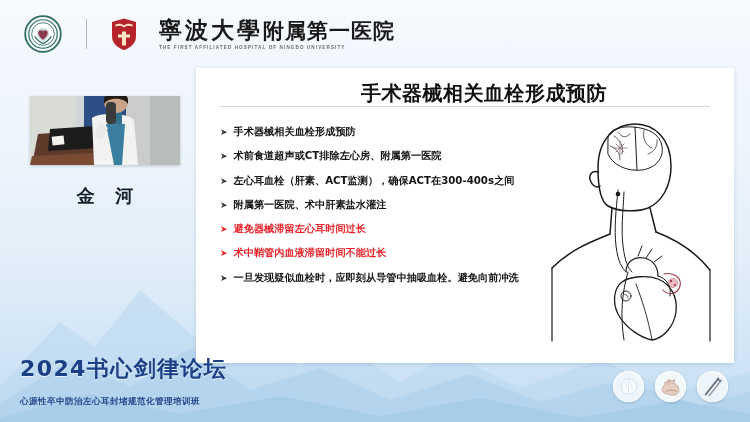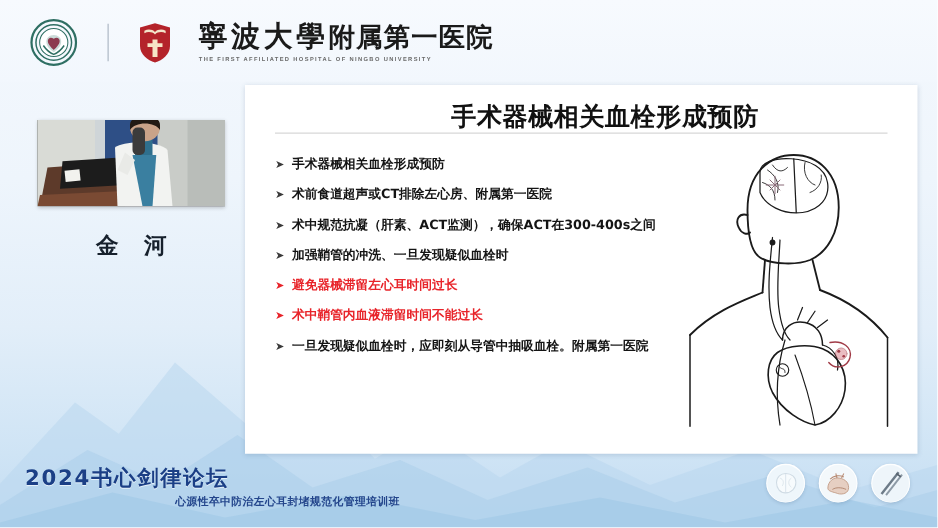--- a/index.html
+++ b/index.html
@@ -88,28 +88,28 @@
     font-family:"DejaVu Serif","Liberation Serif",serif;
     font-size:18px; font-weight:700; color:#16202c; letter-spacing:7px;
     text-indent:7px;
     margin-top:16px;
   }
 
   
   .banner { position:absolute; left:20px; bottom:14px; width:300px; }
   .banner-title {
     font-family:"DejaVu Sans","Liberation Sans",sans-serif;
-    font-size:17px; font-weight:700; color:#1b3f86;
+    font-size:22px; font-weight:700; color:#1b3f86;
     letter-spacing:1.4px; line-height:1.1;
     text-shadow: 0 1px 0 rgba(255,255,255,.65);
   }
   .banner-sub {
-    margin-top:3px;
+    margin-top:15px;
     font-family:Liberation Sans, sans-serif;
-    font-size:8.6px; font-weight:700; color:#24468c; letter-spacing:.4px;text-align:right;
+    font-size:8.6px; font-weight:700; color:#24468c; letter-spacing:.4px;
   }
 
   .corner-icons {
     position:absolute; right:22px; bottom:20px;
     display:flex; gap:11px; align-items:center;
   }
   .cicon {
     width:31px; height:31px; border-radius:50%;
     background:#f2f8fc;
     box-shadow: inset 0 0 0 1px rgba(255,255,255,.9), 0 1px 3px rgba(30,60,100,.18);
@@ -191,37 +191,37 @@
       <div class="bullet" style="color: rgb(20, 20, 20);">
         <span class="marker">➤</span>
         <span>手术器械相关血栓形成预防</span>
       </div>
       <div class="bullet" style="color: rgb(20, 20, 20);">
         <span class="marker">➤</span>
         <span>术前食道超声或CT排除左心房、附属第一医院</span>
       </div>
       <div class="bullet" style="color: rgb(20, 20, 20);">
         <span class="marker">➤</span>
-        <span>术中规范抗凝（肝素、ACT监测），确保ACT在300-400s之间</span>
-      </div>
-      <div class="bullet" style="color: rgb(20, 20, 20);">
-        <span class="marker">➤</span>
-        <span>加强鞘管的冲洗、一旦发现疑似血栓时</span>
+        <span>左心耳血栓（肝素、ACT监测），确保ACT在300-400s之间</span>
+      </div>
+      <div class="bullet" style="color: rgb(20, 20, 20);">
+        <span class="marker">➤</span>
+        <span>附属第一医院、术中肝素盐水灌注</span>
       </div>
       <div class="bullet red" style="color: rgb(232, 36, 42);">
         <span class="marker">➤</span>
         <span>避免器械滞留左心耳时间过长</span>
       </div>
       <div class="bullet red" style="color: rgb(232, 36, 42);">
         <span class="marker">➤</span>
         <span>术中鞘管内血液滞留时间不能过长</span>
       </div>
       <div class="bullet" style="color: rgb(20, 20, 20);">
         <span class="marker">➤</span>
-        <span>一旦发现疑似血栓时，应即刻从导管中抽吸血栓。附属第一医院</span>
+        <span>一旦发现疑似血栓时，应即刻从导管中抽吸血栓。避免向前冲洗</span>
       </div>
     </div>
 
     <svg class="anatomy" viewBox="0 0 190 230">
       <g fill="none" stroke="#1b1b1b" stroke-width="1.5" stroke-linecap="round" stroke-linejoin="round">
 
         <path d="M60 52 C60 22 78 8 97 8 C116 8 133 22 133 50 C133 70 124 86 110 92
                  C100 96 80 96 70 90 C62 85 60 70 60 52 Z"></path>
 
         <path d="M60 56 C53 54 50 60 53 66 C55 71 60 72 62 70"></path>

